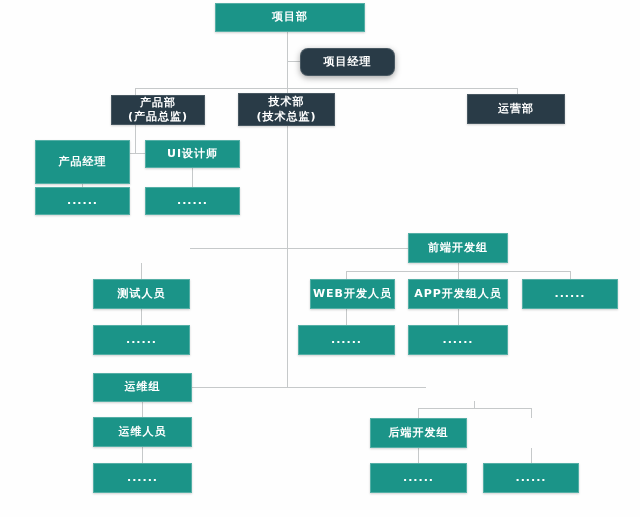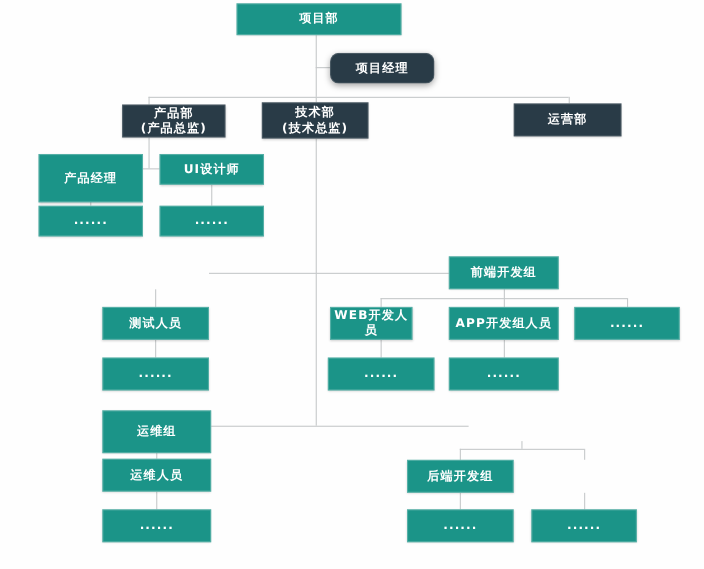--- a/index.html
+++ b/index.html
@@ -82,26 +82,26 @@
 (产品总监)</div>
   <div class="node dark" style="left:238px;top:93px;width:97px;height:33px;">技术部
 (技术总监)</div>
   <div class="node dark" style="left:467px;top:94px;width:98px;height:30px;">运营部</div>
   <div class="node teal" style="left:35px;top:140px;width:95px;height:44px;">产品经理</div>
   <div class="node teal" style="left:145px;top:140px;width:95px;height:28px;">UI设计师</div>
   <div class="node teal" style="left:35px;top:187px;width:95px;height:28px;">......</div>
   <div class="node teal" style="left:145px;top:187px;width:95px;height:28px;">......</div>
   <div class="node teal" style="left:408px;top:233px;width:100px;height:30px;">前端开发组</div>
   <div class="node teal" style="left:93px;top:279px;width:97px;height:30px;">测试人员</div>
-  <div class="node teal" style="left:300px;top:279px;width:75px;height:30px;">WEB开发人员</div>
+  <div class="node teal" style="left:310px;top:279px;width:85px;height:30px;">WEB开发人员</div>
   <div class="node teal" style="left:408px;top:279px;width:100px;height:30px;">APP开发组人员</div>
   <div class="node teal" style="left:522px;top:279px;width:96px;height:30px;">......</div>
   <div class="node teal" style="left:93px;top:325px;width:97px;height:30px;">......</div>
   <div class="node teal" style="left:298px;top:325px;width:97px;height:30px;">......</div>
   <div class="node teal" style="left:408px;top:325px;width:100px;height:30px;">......</div>
-  <div class="node teal" style="left:93px;top:373px;width:99px;height:39px;">运维组</div>
+  <div class="node teal" style="left:93px;top:373px;width:99px;height:29px;">运维组</div>
   <div class="node teal" style="left:93px;top:417px;width:99px;height:30px;">运维人员</div>
   <div class="node teal" style="left:370px;top:418px;width:97px;height:30px;">后端开发组</div>
   <div class="node teal" style="left:93px;top:463px;width:99px;height:30px;">......</div>
   <div class="node teal" style="left:370px;top:463px;width:97px;height:30px;">......</div>
   <div class="node teal" style="left:483px;top:463px;width:96px;height:30px;">......</div>
 
 </div>
 
 </body></html>

